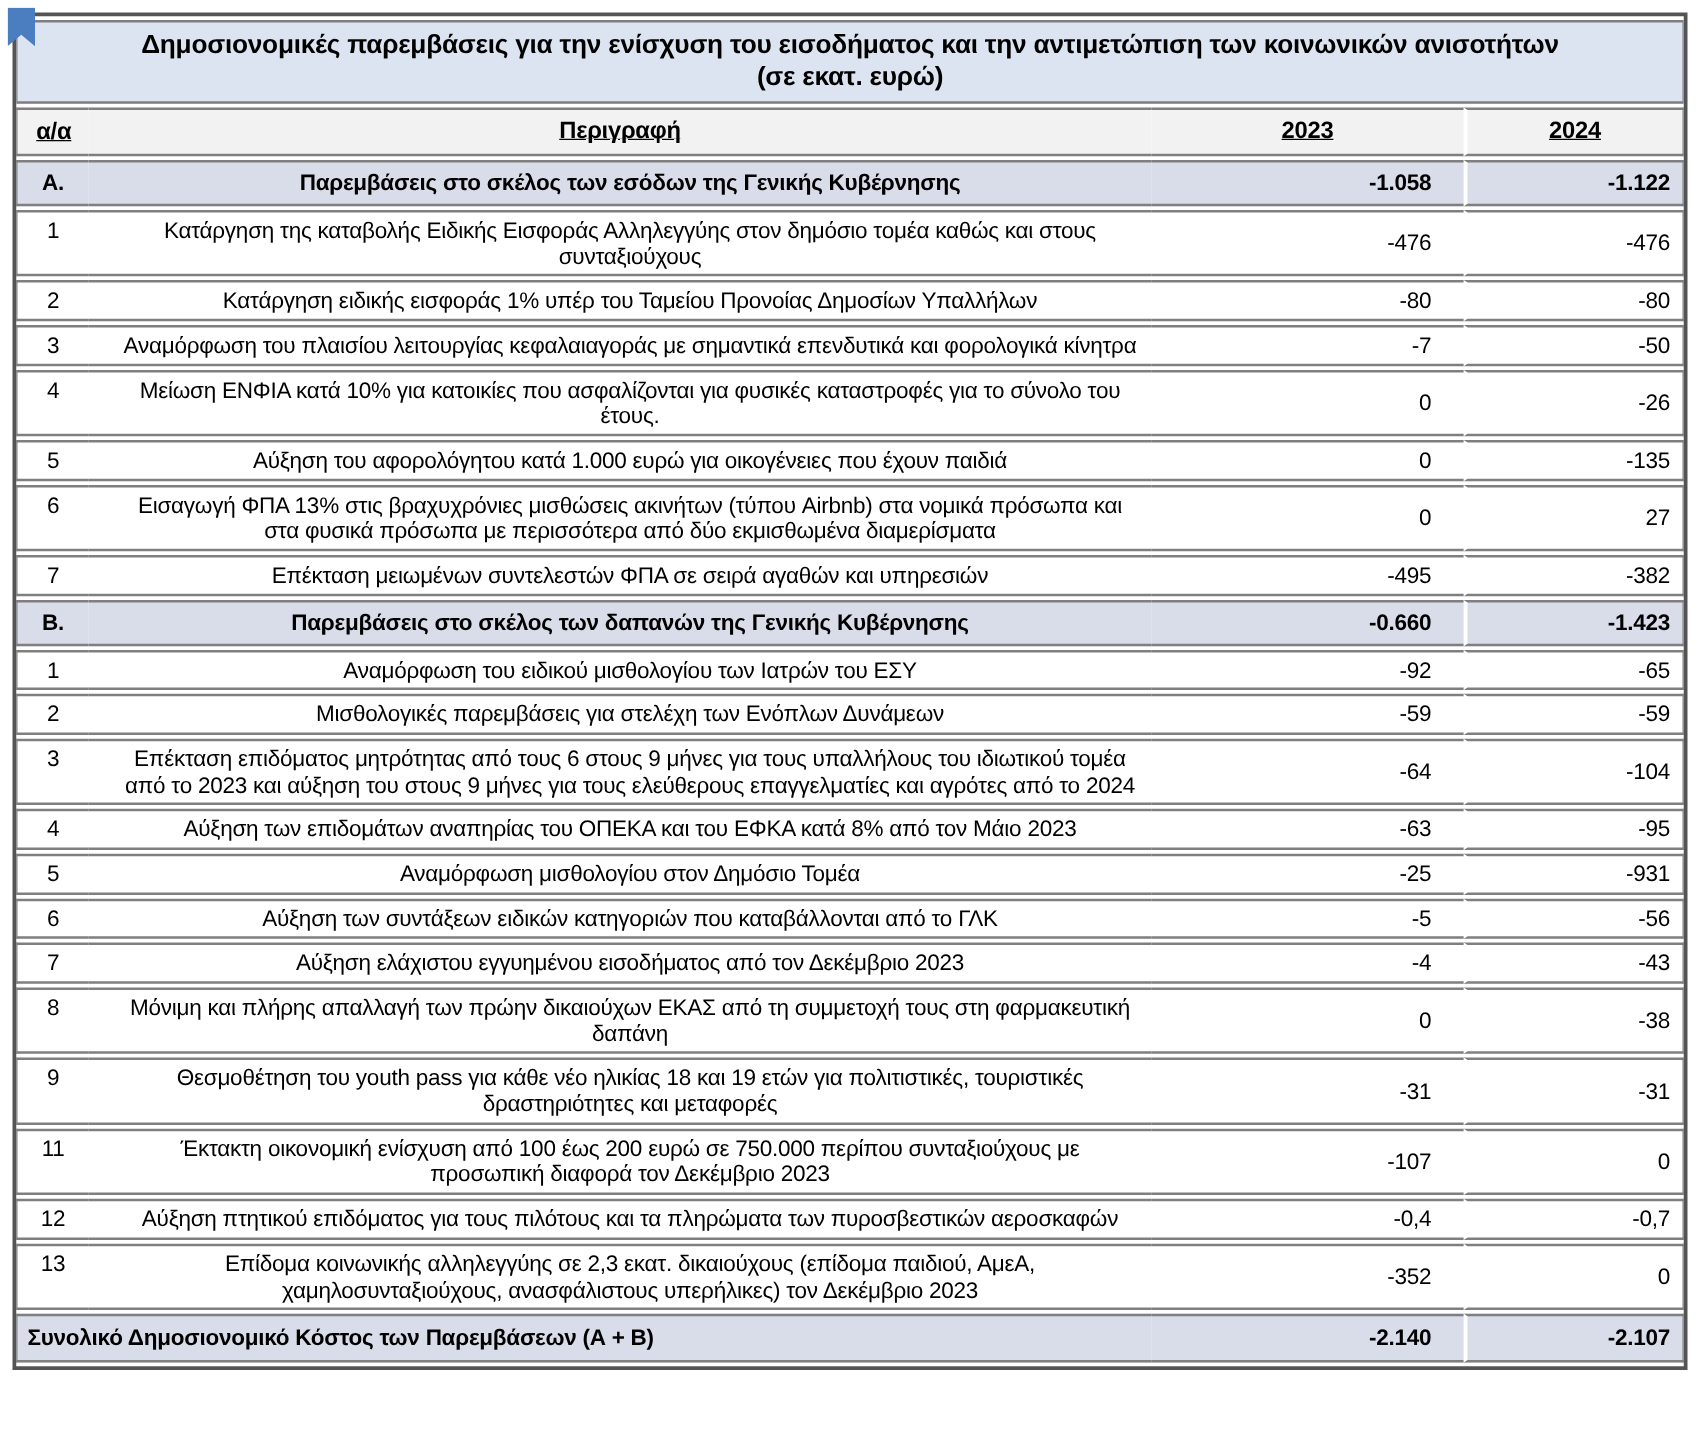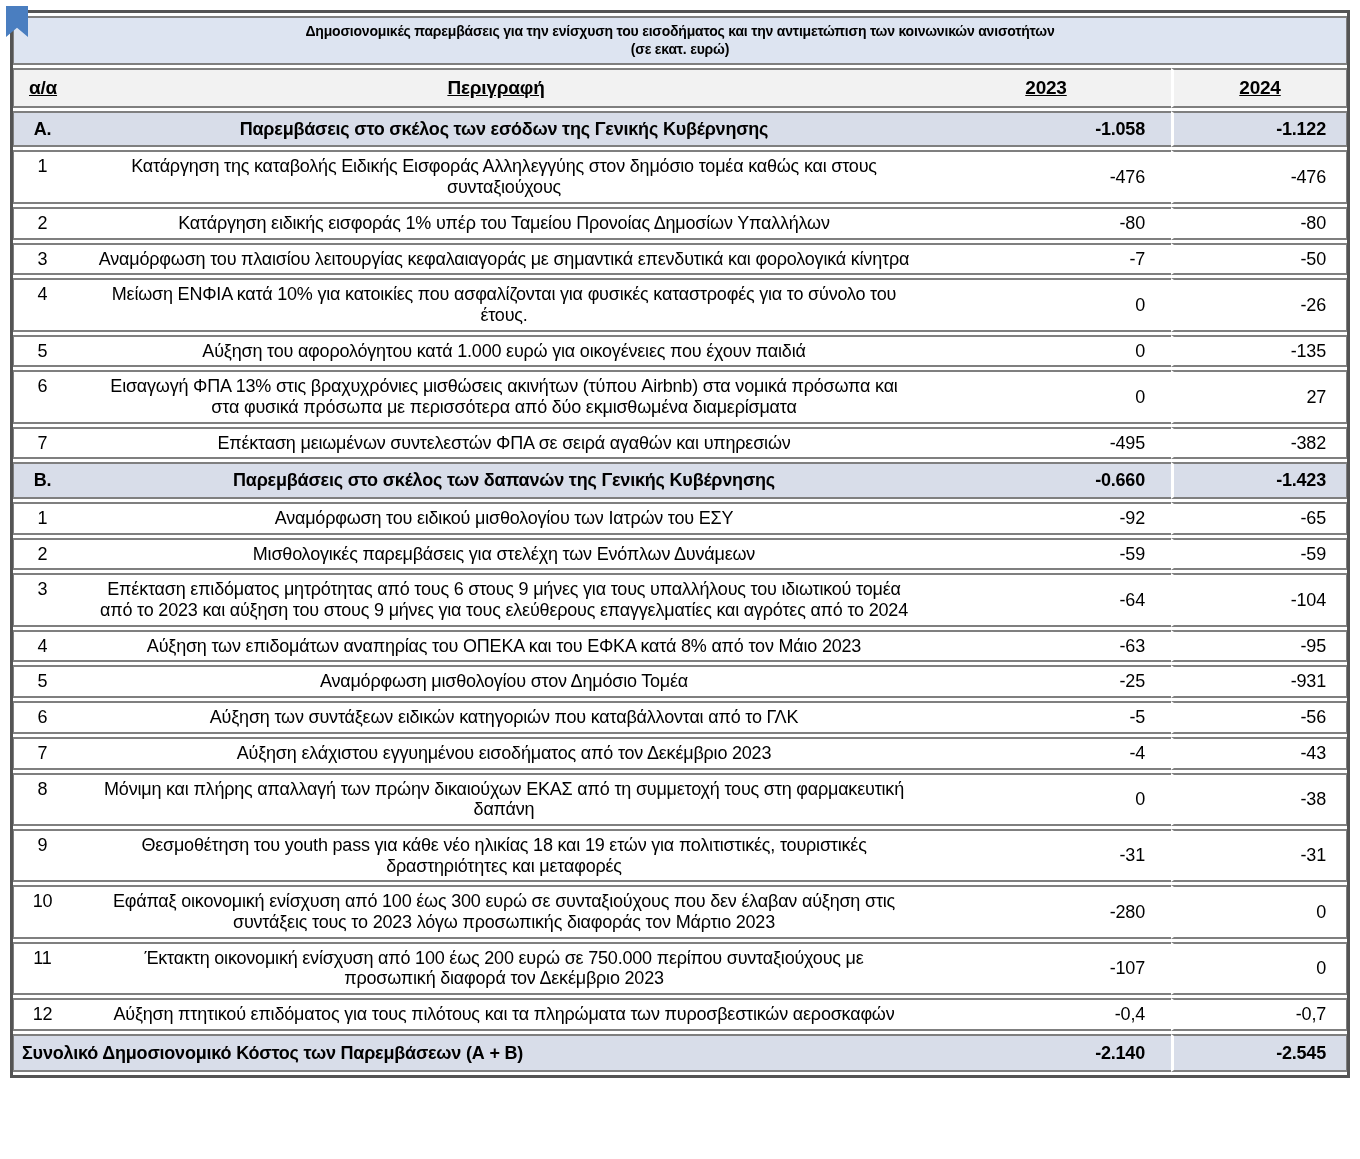--- a/index.html
+++ b/index.html
@@ -49,21 +49,21 @@
     font-size:18px;
     line-height:1.15;
     padding:4px 0;
   }
   tr > *:first-child{border-left:1px solid var(--row-border);}
   tr > *:last-child{border-right:1px solid var(--row-border);}
 
   
   .title-row th{
     background:var(--title-bg);
-    font-size:14px;
+    font-size:21px;
     font-weight:bold;
     text-align:center;
     padding:5px 8px;
     line-height:1.25;
   }
 
   
   .head-row th{
     background:var(--header-bg);
     font-weight:bold;
@@ -94,21 +94,21 @@
     padding-right:10px;
   }
   td.c-desc .desc-text{max-width:820px;}
   td.num-val{
     text-align:right;
     vertical-align:middle;
     padding-right:26px;
     white-space:nowrap;
   }
   td.num-val.y2024,th.c-2024{border-left:3px solid #ffffff;}
-  td.num-val.y2024{padding-right:20px;}
+  td.num-val.y2024{padding-right:10px;}
 
   
   tr.section td{
     background:var(--section-bg);
     font-weight:bold;
     padding-top:6px;padding-bottom:6px;
   }
   tr.section td.c-num{vertical-align:middle;}
 
   
@@ -290,46 +290,46 @@
         </tr>
         <tr class="item">
           <td class="c-num">9</td>
           <td class="c-desc">
             <div class="desc-text">Θεσμοθέτηση του youth pass για κάθε νέο ηλικίας 18 και 19 ετών για πολιτιστικές, τουριστικές δραστηριότητες και μεταφορές</div>
           </td>
           <td class="num-val">-31</td>
           <td class="num-val y2024">-31</td>
         </tr>
         <tr class="item">
-          <td class="c-num">10</td>
-          <td class="c-desc">
-            <div class="desc-text">Εφάπαξ οικονομική ενίσχυση από 100 έως 300 ευρώ σε συνταξιούχους που δεν έλαβαν αύξηση στις συντάξεις τους το 2023 λόγω προσωπικής διαφοράς τον Μάρτιο 2023</div>
-          </td>
-          <td class="num-val">-280</td>
-          <td class="num-val y2024">0</td>
-        </tr>
-        <tr class="item">
           <td class="c-num">11</td>
           <td class="c-desc">
             <div class="desc-text">Έκτακτη οικονομική ενίσχυση από 100 έως 200 ευρώ σε 750.000 περίπου συνταξιούχους με προσωπική διαφορά τον Δεκέμβριο 2023</div>
           </td>
           <td class="num-val">-107</td>
           <td class="num-val y2024">0</td>
         </tr>
         <tr class="item">
           <td class="c-num">12</td>
           <td class="c-desc">
             <div class="desc-text">Αύξηση πτητικού επιδόματος για τους πιλότους και τα πληρώματα των πυροσβεστικών αεροσκαφών</div>
           </td>
           <td class="num-val">-0,4</td>
           <td class="num-val y2024">-0,7</td>
+        </tr>
+        <tr class="item">
+          <td class="c-num">13</td>
+          <td class="c-desc">
+            <div class="desc-text">Επίδομα κοινωνικής αλληλεγγύης σε 2,3 εκατ. δικαιούχους (επίδομα παιδιού, ΑμεΑ, χαμηλοσυνταξιούχους, ανασφάλιστους υπερήλικες) τον Δεκέμβριο 2023</div>
+          </td>
+          <td class="num-val">-352</td>
+          <td class="num-val y2024">0</td>
         </tr>
       </tbody>
     <tfoot>
       <tr class="total-row">
         <td colspan="2" class="total-label">Συνολικό Δημοσιονομικό Κόστος των Παρεμβάσεων (Α + Β)</td>
         <td class="num-val">-2.140</td>
-        <td class="num-val y2024">-2.545</td>
+        <td class="num-val y2024">-2.107</td>
       </tr>
     </tfoot>
   </table>
 
 </div>
 
 </body></html>

